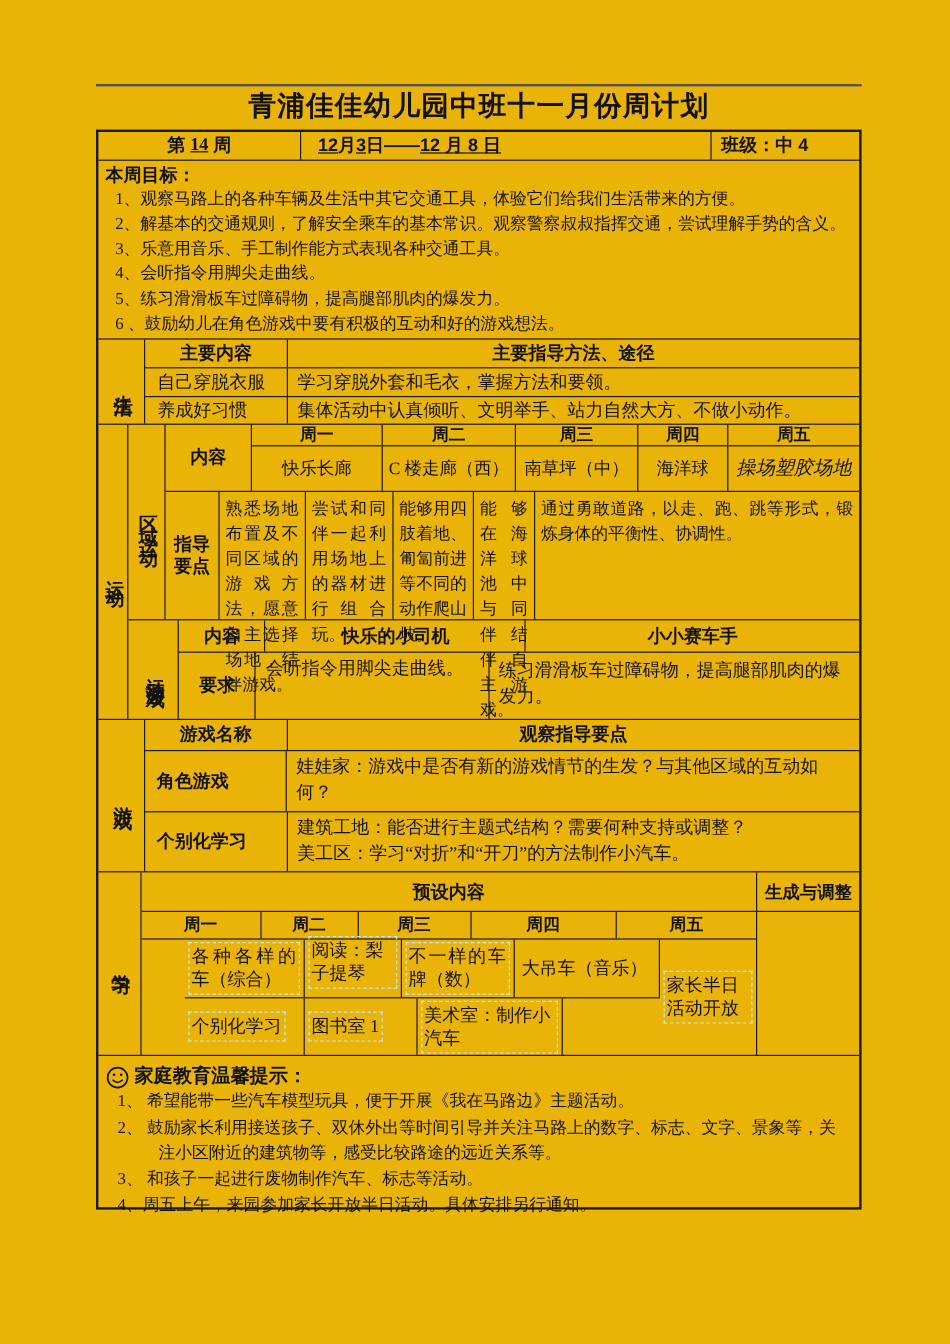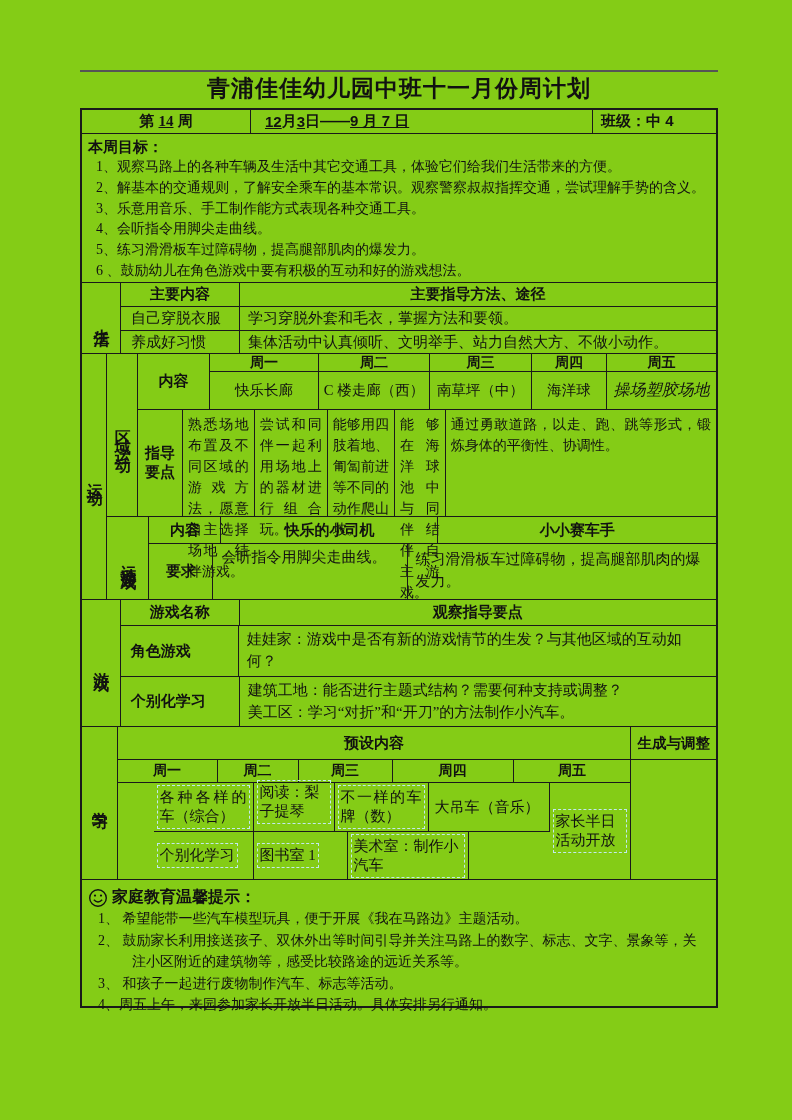--- a/index.html
+++ b/index.html
@@ -1,17 +1,17 @@
 <!DOCTYPE html>
 <html><head>
 <meta charset="utf-8">
 <style>
   * { box-sizing: border-box; margin: 0; padding: 0; }
   html,body { background:#fff; }
-  .page { position:relative; width:792px; height:1120px; background:#84cc16; color:#111;
+  .page { position:relative; width:792px; height:1120px; background:#eab308; color:#111;
           font-family:"Liberation Serif","DejaVu Serif",serif; overflow:hidden; }
   .topline { position:absolute; left:80px; top:70px; width:638px; border-top:2px solid #555; }
   .doc-title { position:absolute; left:80px; top:73px; width:638px; text-align:center;
                font-size:23px; font-weight:bold; letter-spacing:1px;
                font-family:"Liberation Serif","DejaVu Serif",serif; }
   .tbl { position:absolute; left:80px; top:108px; width:638px; height:900px;
          border:2px solid #1a1a1a; display:flex; flex-direction:column; font-size:15px; }
   .row { display:flex; border-bottom:1px solid #1a1a1a; flex:none; }
   .row.nb { border-bottom:none; }
   .c { border-right:1px solid #1a1a1a; }
@@ -45,21 +45,21 @@
       <div class="c mid hd" style="width:169px;">
         <span>第</span>&nbsp;
         <span class="u serifnum">14</span>&nbsp;
         <span>周</span>
       </div>
       <div class="c hd" style="width:342px; display:flex; align-items:center; padding-left:14px;">
         <span class="u"> 12 </span>
           <span>月</span>
           <span class="u"> 3 </span>
           <span>日——</span>
-          <span class="u">9 月 7 日</span>
+          <span class="u">12 月 8 日</span>
       </div>
       <div class="c last hd fill" style="display:flex; align-items:center; padding-left:8px;">
         <span>班级：中 4</span>
       </div>
     </div>
 
     <div class="row" style="height:149px;">
       <div class="c last fill pad" style="padding-left:6px;">
         <div class="hd" style="font-size:15px; line-height:21px;">本周目标：</div>
         <div class="goal-line">1、观察马路上的各种车辆及生活中其它交通工具，体验它们给我们生活带来的方便。</div>

